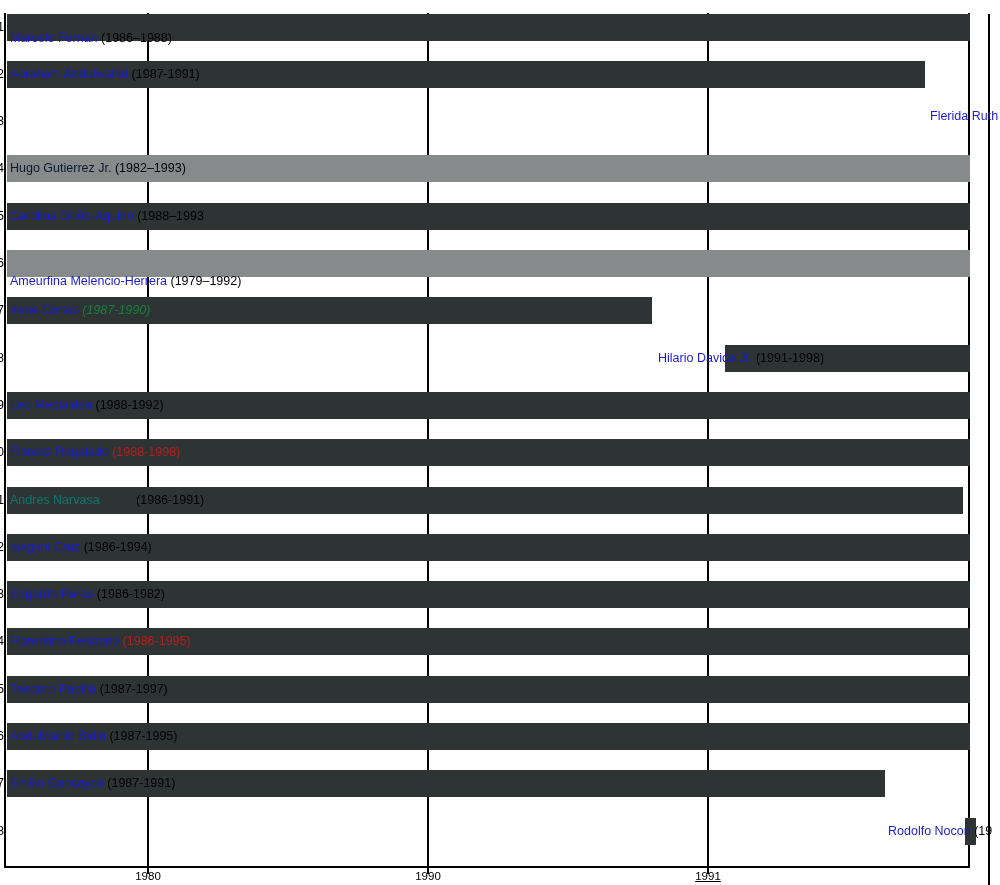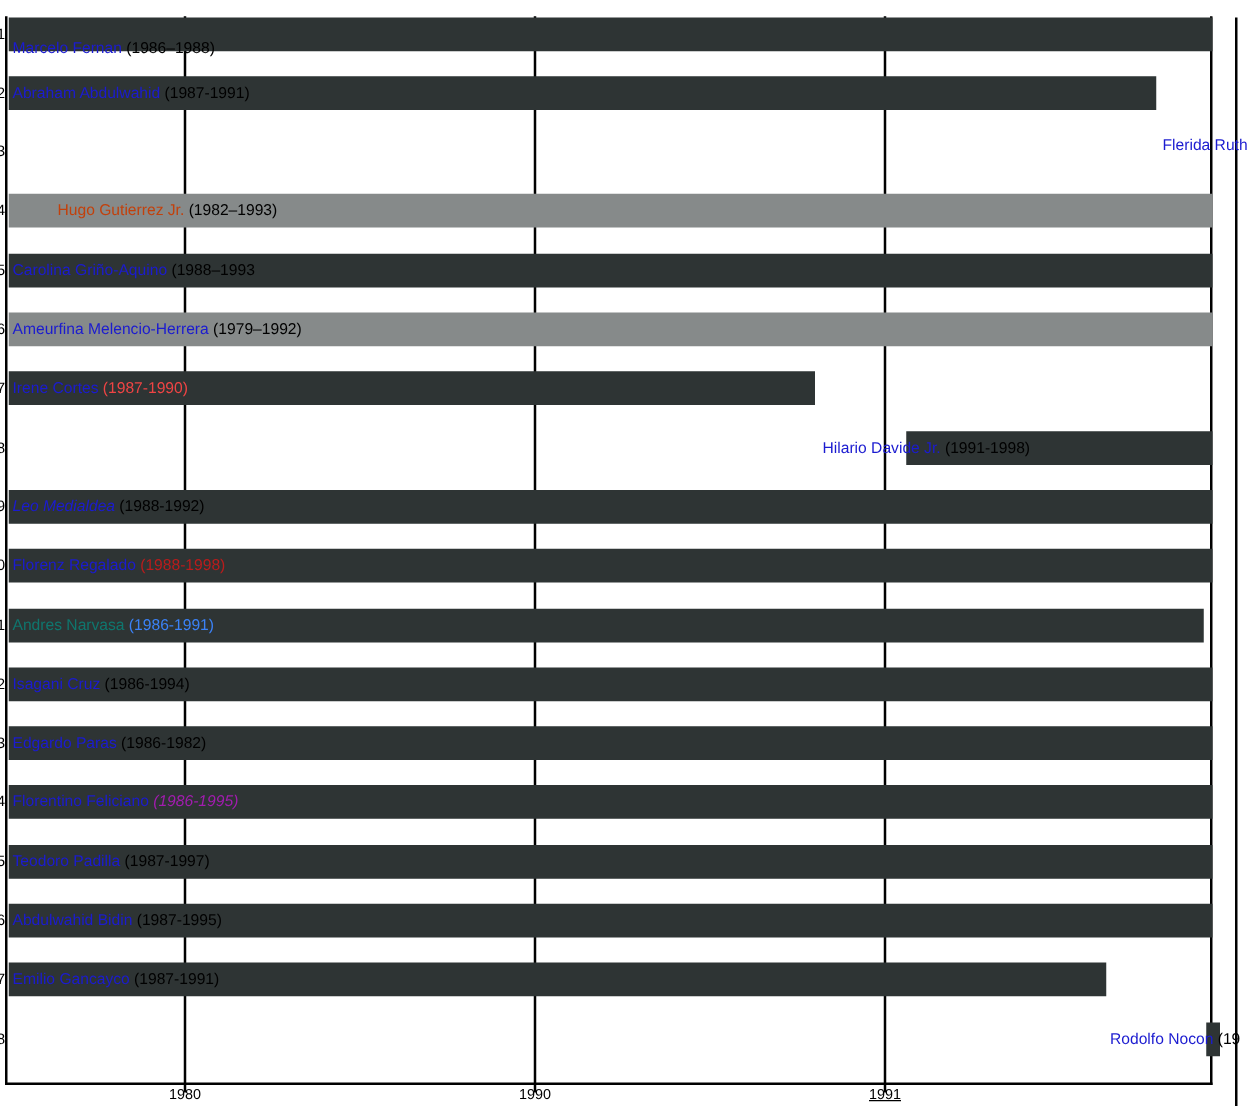--- a/index.html
+++ b/index.html
@@ -28,51 +28,51 @@
       <div class="rownum" style="top: 13.5px;">1</div>
       <div class="bar" style="top: 13.5px; left: 7px; width: 963px; background: rgb(46, 52, 52);"></div>
       <div class="rowlabel" style="top: 25px; left: 10px;"><span class="name" style="color: rgb(27, 27, 208);">Marcelo Fernan</span><span class="years" style="color: rgb(0, 0, 0);">&nbsp;(1986–1988)</span></div>
       <div class="rownum" style="top: 60.8px;">2</div>
       <div class="bar" style="top: 60.8px; left: 7px; width: 918px; background: rgb(46, 52, 52);"></div>
       <div class="rowlabel" style="top: 60.8px; left: 10px;"><span class="name" style="color: rgb(27, 27, 208);">Abraham Abdulwahid</span><span class="years" style="color: rgb(0, 0, 0);">&nbsp;(1987-1991)</span></div>
       <div class="rownum" style="top: 108.1px;">3</div>
       <div class="rowlabel" style="top: 103px; left: 930px;"><span class="name" style="color: rgb(27, 27, 208);">Flerida Ruth</span></div>
       <div class="rownum" style="top: 155.4px;">4</div>
       <div class="bar" style="top: 155.4px; left: 7px; width: 963px; background: rgb(134, 138, 138);"></div>
-      <div class="rowlabel" style="top: 155.4px; left: 10px;"><span class="name" style="color: #c2410c; margin-left: 36px;">Hugo Gutierrez Jr.</span><span class="years" style="color: rgb(0, 0, 0);">&nbsp;(1982–1993)</span></div>
+      <div class="rowlabel" style="top: 155.4px; left: 10px;"><span class="name" style="color: #0f172a;">Hugo Gutierrez Jr.</span><span class="years" style="color: rgb(0, 0, 0);">&nbsp;(1982–1993)</span></div>
       <div class="rownum" style="top: 202.7px;">5</div>
       <div class="bar" style="top: 202.7px; left: 7px; width: 963px; background: rgb(46, 52, 52);"></div>
       <div class="rowlabel" style="top: 202.7px; left: 10px;"><span class="name" style="color: rgb(27, 27, 208);">Carolina Griño-Aquino</span><span class="years" style="color: rgb(0, 0, 0);">&nbsp;(1988–1993</span></div>
       <div class="rownum" style="top: 250px;">6</div>
       <div class="bar" style="top: 250px; left: 7px; width: 963px; background: rgb(134, 138, 138);"></div>
-      <div class="rowlabel" style="top: 250px; left: 10px;"><span class="name" style="color: rgb(27, 27, 208);">Ameurfina Melencio-Herrera</span><span class="years" style="color: rgb(0, 0, 0);">&nbsp;(1979–1992)</span></div>
+      <div class="rowlabel" style="top: 268px; left: 10px;"><span class="name" style="color: rgb(27, 27, 208);">Ameurfina Melencio-Herrera</span><span class="years" style="color: rgb(0, 0, 0);">&nbsp;(1979–1992)</span></div>
       <div class="rownum" style="top: 297.3px;">7</div>
       <div class="bar" style="top: 297.3px; left: 7px; width: 645px; background: rgb(46, 52, 52);"></div>
-      <div class="rowlabel" style="top: 297.3px; left: 10px;"><span class="name" style="color: rgb(27, 27, 208);">Irene Cortes</span><span class="years" style="color: #ef4444;">&nbsp;(1987-1990)</span></div>
+      <div class="rowlabel" style="top: 297.3px; left: 10px;"><span class="name" style="color: rgb(27, 27, 208);">Irene Cortes</span><span class="years" style="color: #15803d; font-style: italic;">&nbsp;(1987-1990)</span></div>
       <div class="rownum" style="top: 344.6px;">8</div>
       <div class="bar" style="top: 344.6px; left: 725px; width: 245px; background: rgb(46, 52, 52);"></div>
       <div class="rowlabel" style="top: 344.6px; left: 658px;"><span class="name" style="color: rgb(27, 27, 208);">Hilario Davide Jr.</span><span class="years" style="color: rgb(0, 0, 0);">&nbsp;(1991-1998)</span></div>
       <div class="rownum" style="top: 391.9px;">9</div>
       <div class="bar" style="top: 391.9px; left: 7px; width: 963px; background: rgb(46, 52, 52);"></div>
-      <div class="rowlabel" style="top: 391.9px; left: 10px;"><span class="name" style="color: rgb(27, 27, 208); font-style: italic;">Leo Medialdea</span><span class="years" style="color: rgb(0, 0, 0);">&nbsp;(1988-1992)</span></div>
+      <div class="rowlabel" style="top: 391.9px; left: 10px;"><span class="name" style="color: rgb(27, 27, 208);">Leo Medialdea</span><span class="years" style="color: rgb(0, 0, 0);">&nbsp;(1988-1992)</span></div>
       <div class="rownum" style="top: 439.2px;">10</div>
       <div class="bar" style="top: 439.2px; left: 7px; width: 963px; background: rgb(46, 52, 52);"></div>
       <div class="rowlabel" style="top: 439.2px; left: 10px;"><span class="name" style="color: rgb(27, 27, 208);">Florenz Regalado</span><span class="years" style="color: #b91c1c;">&nbsp;(1988-1998)</span></div>
       <div class="rownum" style="top: 486.5px;">11</div>
       <div class="bar" style="top: 486.5px; left: 7px; width: 956px; background: rgb(46, 52, 52);"></div>
-      <div class="rowlabel" style="top: 486.5px; left: 10px;"><span class="name" style="color: #0f766e;">Andres Narvasa</span><span class="years" style="color: #3b82f6;">&nbsp;(1986-1991)</span></div>
+      <div class="rowlabel" style="top: 486.5px; left: 10px;"><span class="name" style="color: #0f766e;">Andres Narvasa</span><span class="years" style="color: #000000; margin-left: 33px;">&nbsp;(1986-1991)</span></div>
       <div class="rownum" style="top: 533.8px;">12</div>
       <div class="bar" style="top: 533.8px; left: 7px; width: 963px; background: rgb(46, 52, 52);"></div>
       <div class="rowlabel" style="top: 533.8px; left: 10px;"><span class="name" style="color: rgb(27, 27, 208);">Isagani Cruz</span><span class="years" style="color: rgb(0, 0, 0);">&nbsp;(1986-1994)</span></div>
       <div class="rownum" style="top: 581.1px;">13</div>
       <div class="bar" style="top: 581.1px; left: 7px; width: 963px; background: rgb(46, 52, 52);"></div>
       <div class="rowlabel" style="top: 581.1px; left: 10px;"><span class="name" style="color: rgb(27, 27, 208);">Edgardo Paras</span><span class="years" style="color: rgb(0, 0, 0);">&nbsp;(1986-1982)</span></div>
       <div class="rownum" style="top: 628.4px;">14</div>
       <div class="bar" style="top: 628.4px; left: 7px; width: 963px; background: rgb(46, 52, 52);"></div>
-      <div class="rowlabel" style="top: 628.4px; left: 10px;"><span class="name" style="color: rgb(27, 27, 208);">Florentino Feliciano</span><span class="years" style="color: #a21caf; font-style: italic;">&nbsp;(1986-1995)</span></div>
+      <div class="rowlabel" style="top: 628.4px; left: 10px;"><span class="name" style="color: rgb(27, 27, 208);">Florentino Feliciano</span><span class="years" style="color: #b91c1c;">&nbsp;(1986-1995)</span></div>
       <div class="rownum" style="top: 675.7px;">15</div>
       <div class="bar" style="top: 675.7px; left: 7px; width: 963px; background: rgb(46, 52, 52);"></div>
       <div class="rowlabel" style="top: 675.7px; left: 10px;"><span class="name" style="color: rgb(27, 27, 208);">Teodoro Padilla</span><span class="years" style="color: rgb(0, 0, 0);">&nbsp;(1987-1997)</span></div>
       <div class="rownum" style="top: 723px;">16</div>
       <div class="bar" style="top: 723px; left: 7px; width: 963px; background: rgb(46, 52, 52);"></div>
       <div class="rowlabel" style="top: 723px; left: 10px;"><span class="name" style="color: rgb(27, 27, 208);">Abdulwahid Bidin</span><span class="years" style="color: rgb(0, 0, 0);">&nbsp;(1987-1995)</span></div>
       <div class="rownum" style="top: 770.3px;">17</div>
       <div class="bar" style="top: 770.3px; left: 7px; width: 878px; background: rgb(46, 52, 52);"></div>
       <div class="rowlabel" style="top: 770.3px; left: 10px;"><span class="name" style="color: rgb(27, 27, 208);">Emilio Gancayco</span><span class="years" style="color: rgb(0, 0, 0);">&nbsp;(1987-1991)</span></div>
       <div class="rownum" style="top: 817.6px;">18</div>

